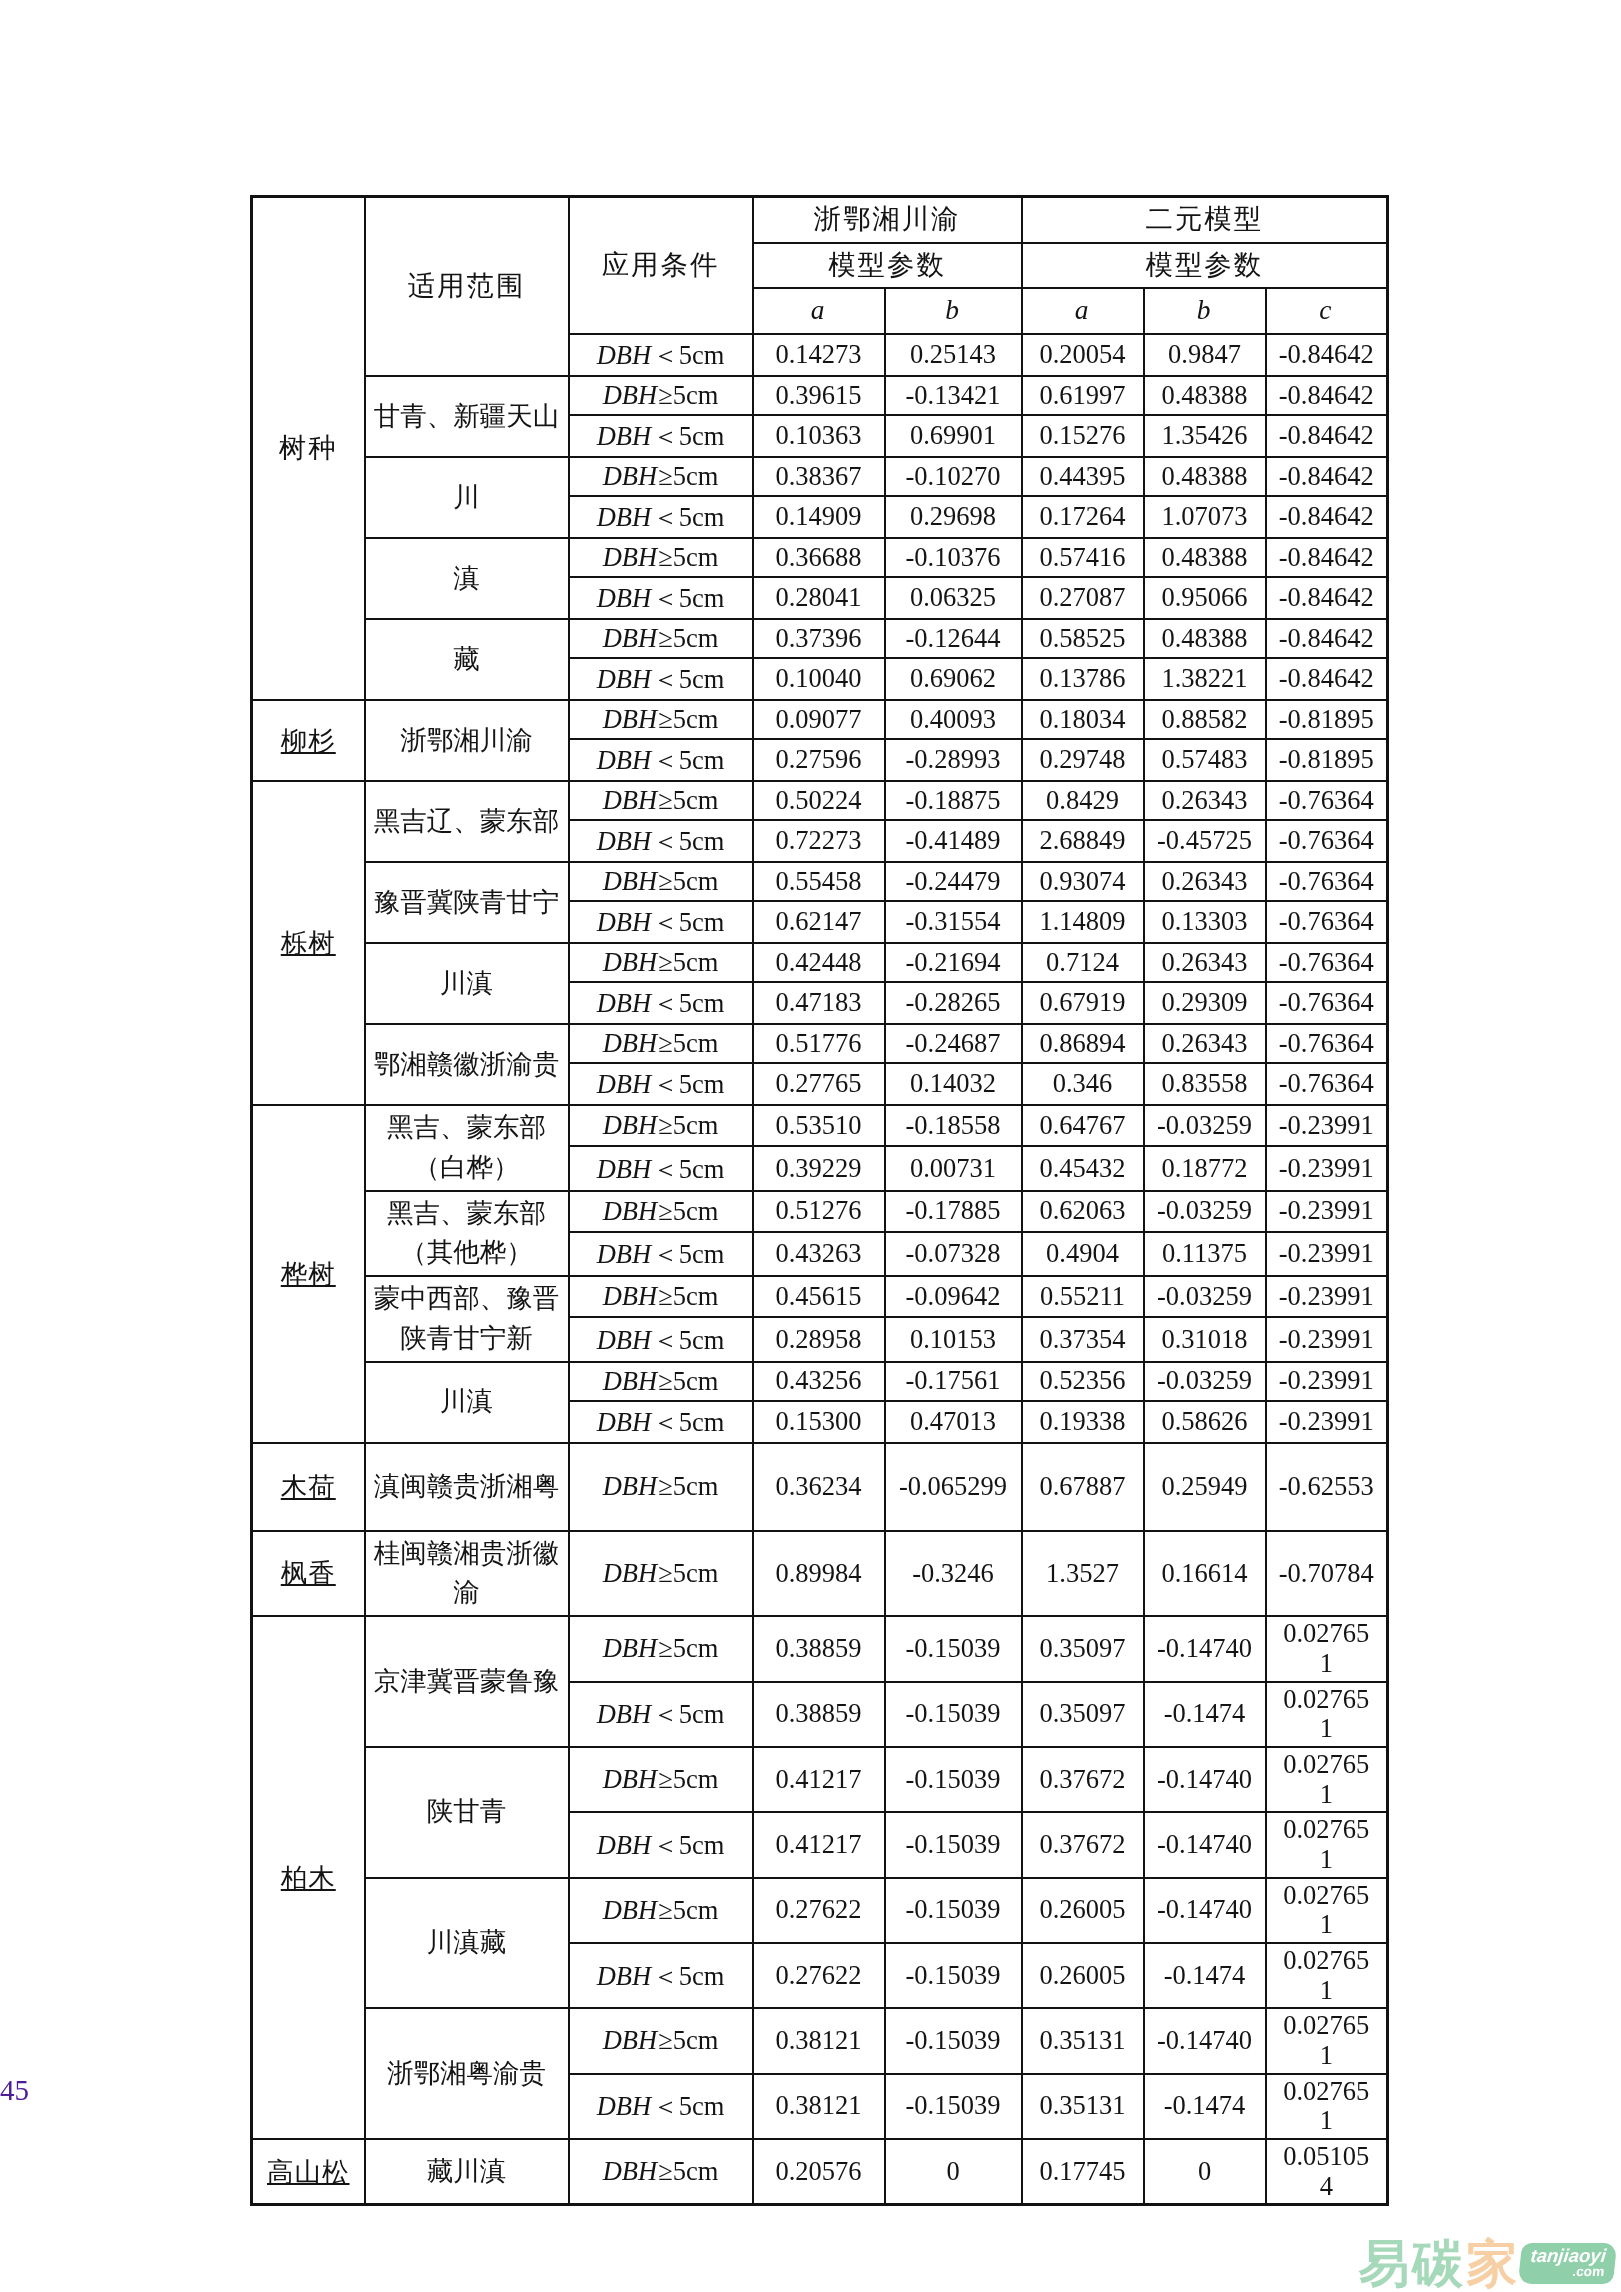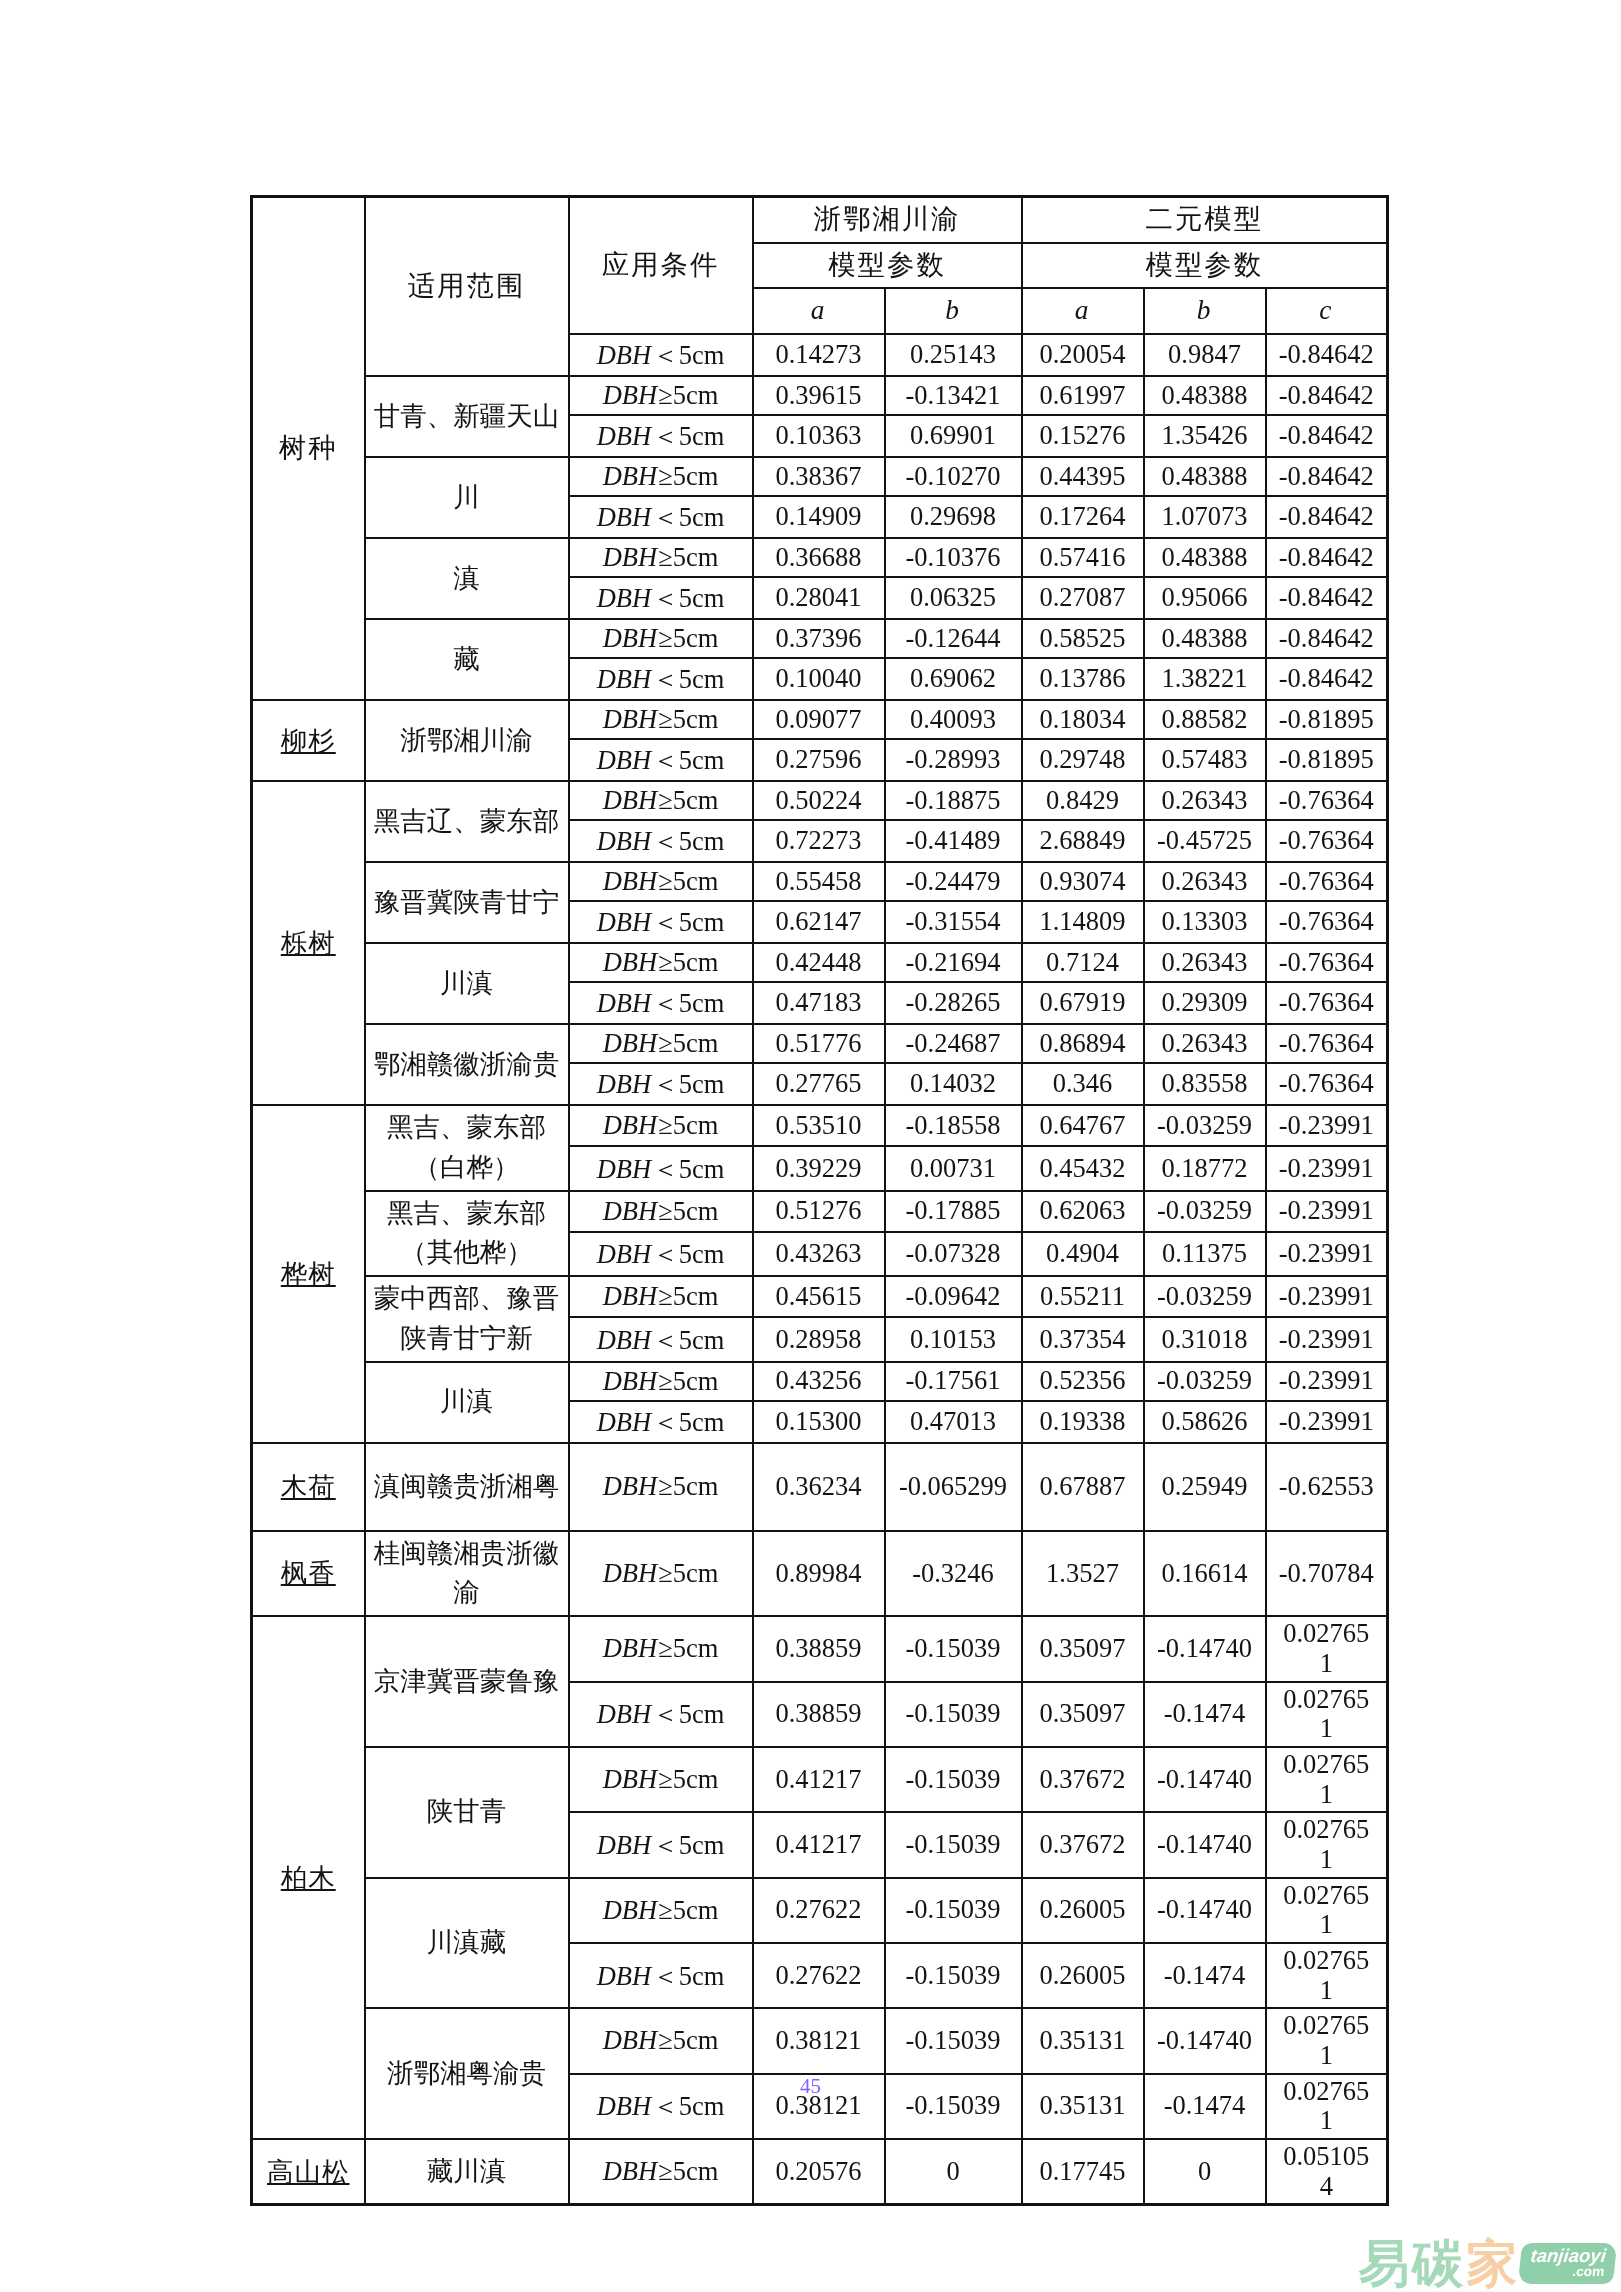--- a/index.html
+++ b/index.html
@@ -41,21 +41,21 @@
   tr.hr2 { height:41px; }
   tr.hr3 { height:40px; }
   tr.g0, tr.g1, tr.g2, tr.g3 { height:39px; }
   tr.g4 { height:88px; }
   tr.g5 { height:70px; }
   tr.g6 { height:56px; }
   tr.g7 { height:63px; }
 
   .page-number {
     position:absolute; top:2074px; left:0; width:100%;
-    text-align:center; font-size:21px; color:#8b5cf6;
+    font-size:29px; color:#4c1d95;
     font-family:"Liberation Serif","DejaVu Serif",serif;
   }
 
   .watermark {
     position:absolute; right:5.9px; bottom:3.9px;
     display:flex; align-items:center; gap:2.9px;
     font-family:"Liberation Sans","DejaVu Sans",sans-serif;
     user-select:none;
   }
   .wm-char { font-size:51px; font-weight:700; line-height:1; }

